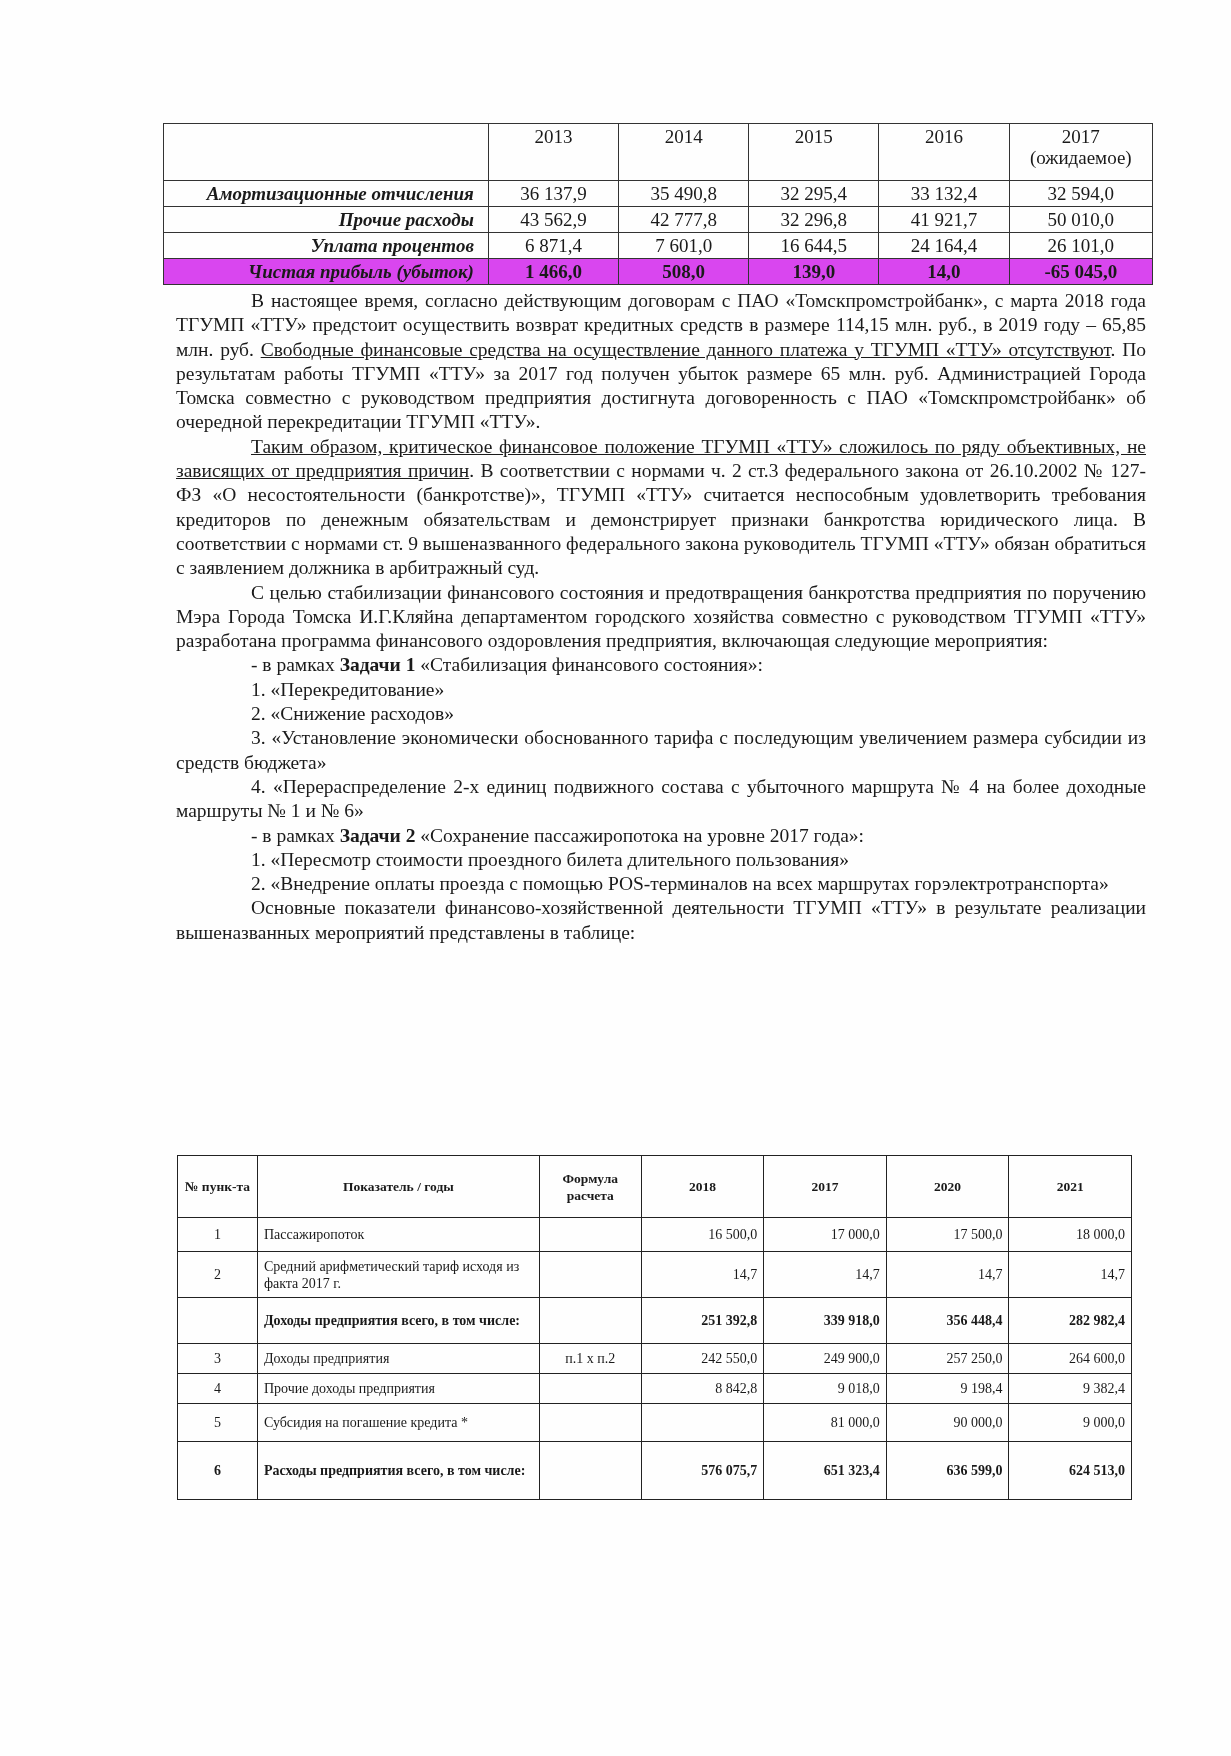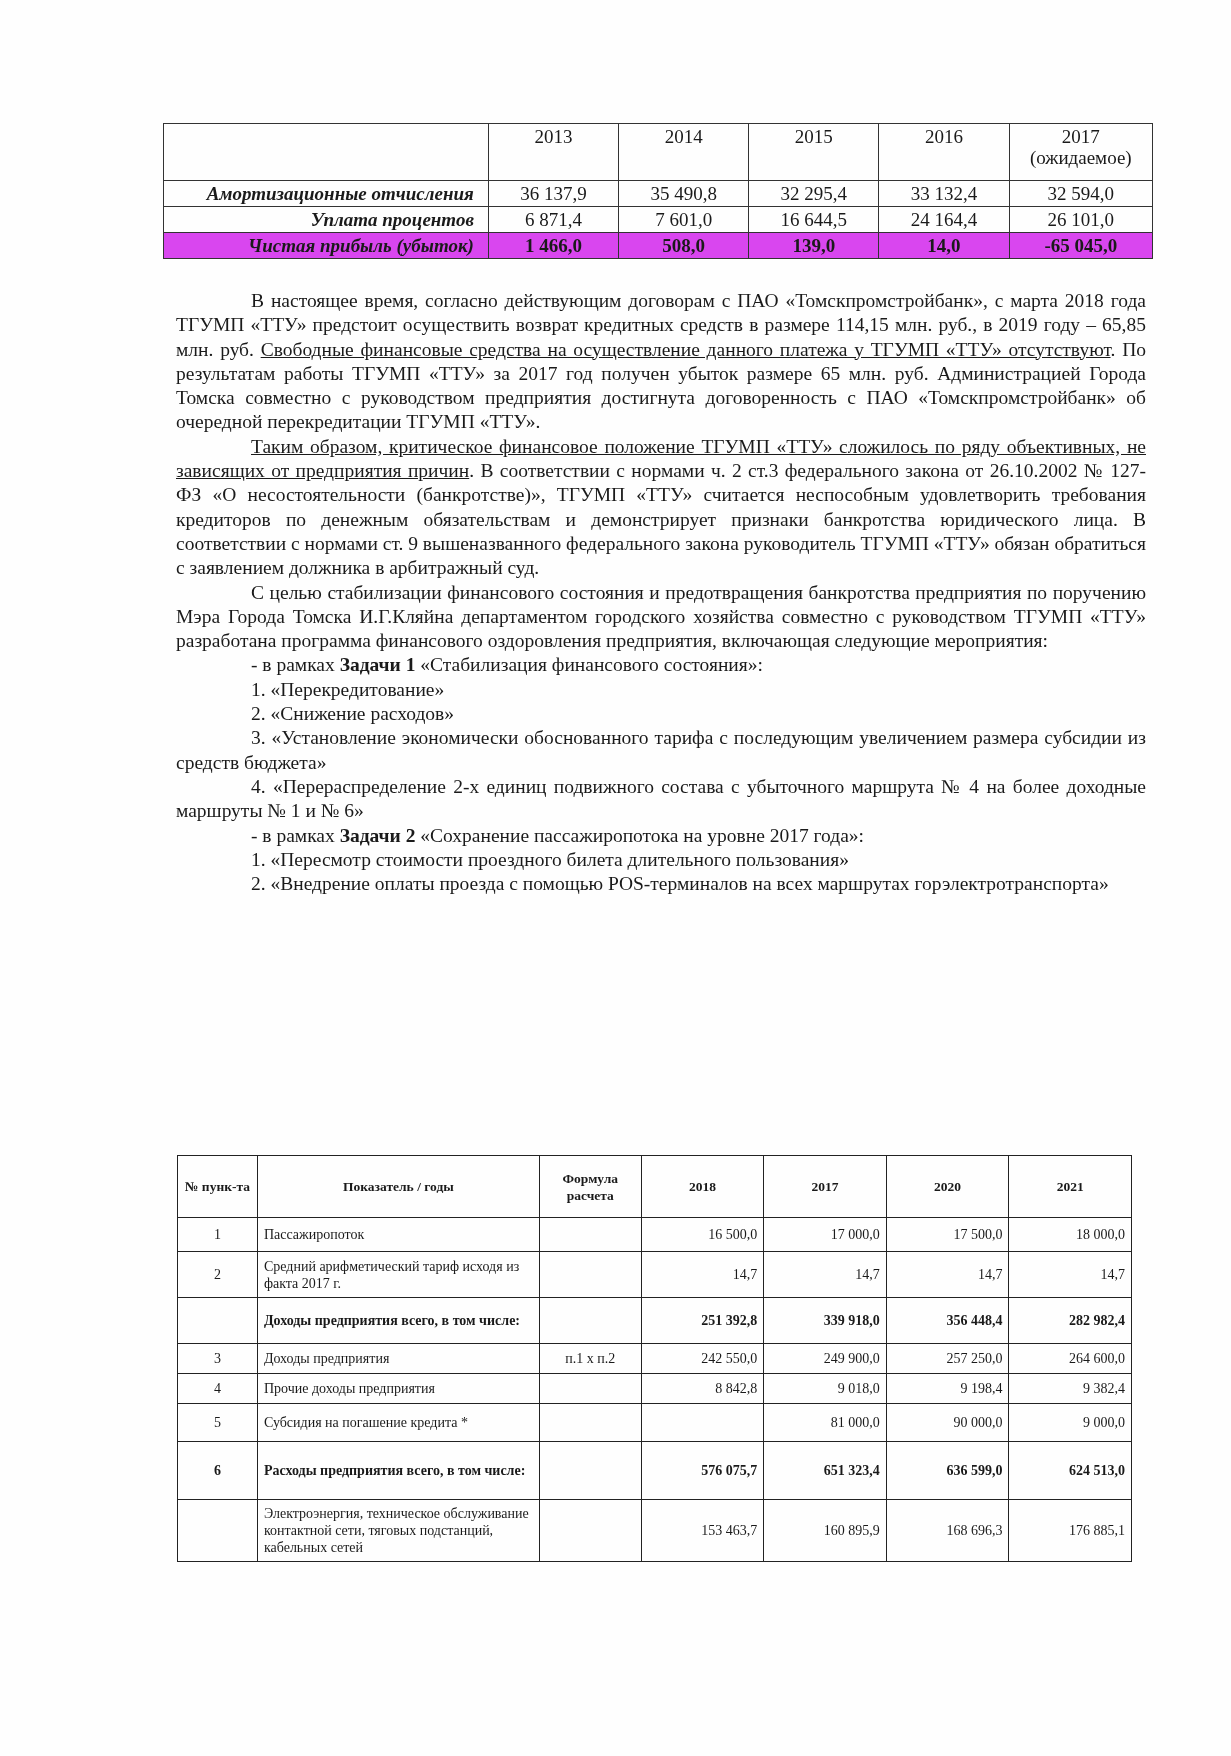--- a/index.html
+++ b/index.html
@@ -64,20 +64,28 @@
     </tr>
     <tr>
       <td class="lbl">Амортизационные отчисления</td>
       <td>36 137,9</td>
       <td>35 490,8</td>
       <td>32 295,4</td>
       <td>33 132,4</td>
       <td>32 594,0</td>
     </tr>
     <tr>
+      <td class="lbl">Прочие расходы</td>
+      <td>43 562,9</td>
+      <td>42 777,8</td>
+      <td>32 296,8</td>
+      <td>41 921,7</td>
+      <td>50 010,0</td>
+    </tr>
+    <tr>
       <td class="lbl">Уплата процентов</td>
       <td>6 871,4</td>
       <td>7 601,0</td>
       <td>16 644,5</td>
       <td>24 164,4</td>
       <td>26 101,0</td>
     </tr>
     <tr class="total">
       <td class="lbl">Чистая прибыль (убыток)</td>
       <td>1 466,0</td>
@@ -94,20 +102,21 @@
     <p class="ind"><u>Таким образом, критическое финансовое положение ТГУМП «ТТУ» сложилось по ряду объективных, не зависящих от предприятия причин</u><span>. В соответствии с нормами ч. 2 ст.3 федерального закона от 26.10.2002 № 127-ФЗ «О несостоятельности (банкротстве)», ТГУМП «ТТУ» считается неспособным удовлетворить требования кредиторов по денежным обязательствам и демонстрирует признаки банкротства юридического лица. В соответствии с нормами ст. 9 вышеназванного федерального закона руководитель ТГУМП «ТТУ» обязан обратиться с заявлением должника в арбитражный суд.</span></p>
     <p class="ind">С целью стабилизации финансового состояния и предотвращения банкротства предприятия по поручению Мэра Города Томска И.Г.Кляйна департаментом городского хозяйства совместно с руководством ТГУМП «ТТУ» разработана программа финансового оздоровления предприятия, включающая следующие мероприятия:</p>
     <p class="ind"><span>- в рамках </span><b>Задачи 1</b><span> «Стабилизация финансового состояния»:</span></p>
     <p class="ind">1. «Перекредитование»</p>
     <p class="ind">2. «Снижение расходов»</p>
     <p class="ind">3. «Установление экономически обоснованного тарифа с последующим увеличением размера субсидии из средств бюджета»</p>
     <p class="ind">4. «Перераспределение 2-х единиц подвижного состава с убыточного маршрута № 4 на более доходные маршруты № 1 и № 6»</p>
     <p class="ind"><span>- в рамках </span><b>Задачи 2</b><span> «Сохранение пассажиропотока на уровне 2017 года»:</span></p>
     <p class="ind">1. «Пересмотр стоимости проездного билета длительного пользования»</p>
     <p class="ind">2. «Внедрение оплаты проезда с помощью POS-терминалов на всех маршрутах горэлектротранспорта»</p>
+    <p class="ind">Основные показатели финансово-хозяйственной деятельности ТГУМП «ТТУ» в результате реализации вышеназванных мероприятий представлены в таблице:</p>
   </div>
 
   <table class="t2">
     <tbody>
         <tr style="height:62px;">
       <th class="c-no">№ пунк-та</th>
       <th class="c-lbl">Показатель / годы</th>
       <th class="c-form">Формула расчета</th>
       <th class="c-yr">2018</th>
       <th class="c-yr">2017</th>
@@ -172,25 +181,16 @@
         </tr>
         <tr class="bold" style="height: 58px;">
           <td class="no">6</td>
           <td>Расходы предприятия всего, в том числе:</td>
           <td class="no"></td>
           <td class="num">576 075,7</td>
           <td class="num">651 323,4</td>
           <td class="num">636 599,0</td>
           <td class="num">624 513,0</td>
         </tr>
-        <tr style="height: 62px;">
-          <td class="no"></td>
-          <td>Электроэнергия, техническое обслуживание контактной сети, тяговых подстанций, кабельных сетей</td>
-          <td class="no"></td>
-          <td class="num">153 463,7</td>
-          <td class="num">160 895,9</td>
-          <td class="num">168 696,3</td>
-          <td class="num">176 885,1</td>
-        </tr>
       </tbody>
   </table>
 
 </div>
 
 </body></html>

